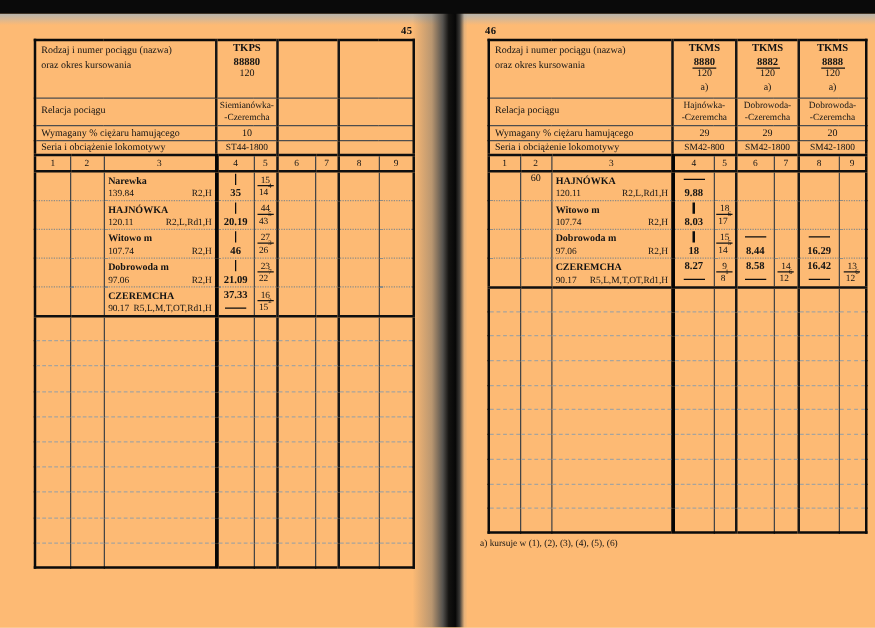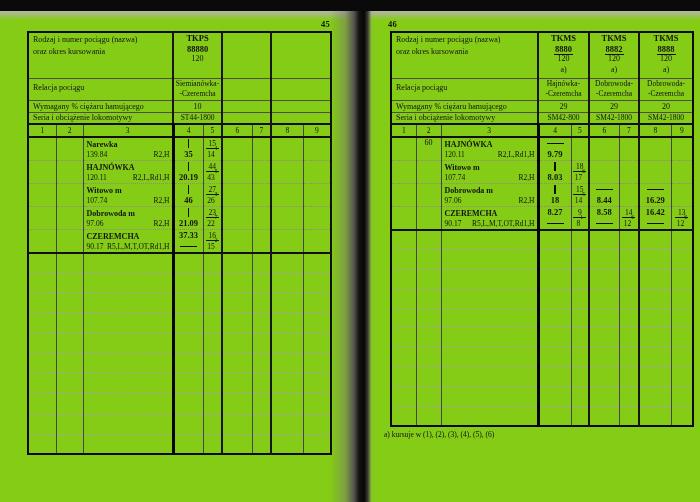--- a/index.html
+++ b/index.html
@@ -4,21 +4,21 @@
 <style>
   * { margin:0; padding:0; box-sizing:border-box; }
   html,body { width:700px; height:502px; }
   body {
     font-family:"Liberation Serif","DejaVu Serif",serif;
     color:#131313;
     background:#f3f2ed;
     position:relative;
     overflow:hidden;
   }
-  .stage { position:absolute; left:0; top:0; width:700px; height:502px; background:#84cc16; overflow:hidden; }
+  .stage { position:absolute; left:0; top:0; width:700px; height:502px; background:#fdba74; overflow:hidden; }
 
   
   .edge-top { position:absolute; left:0; top:0; width:700px; height:11px; background:#0a0a0a; z-index:5; }
   .top-shade { position:absolute; left:0; top:11px; width:700px; height:9px;
     background:linear-gradient(#b6b4ae, rgba(182,180,174,0)); z-index:4; }
   .gutter { position:absolute; left:330px; top:0; width:44px; height:502px; z-index:4;
     background:linear-gradient(90deg,
       rgba(140,138,132,0) 0%,
       rgba(118,115,109,0.5) 35%,
       #55524e 55%,
@@ -511,21 +511,21 @@
             <div class="kmline">
               <span class="km">120.11</span>
               <span class="marks">R2,L,Rd1,H</span>
             </div>
           </td>
           <td class="vthick">
             <div class="half">
               <span class="hdash"></span>
             </div>
             <div class="half time">
-              <span>9.79</span>
+              <span>9.88</span>
             </div>
           </td>
           <td class=""></td>
           <td class="vgroup"></td>
           <td class=""></td>
           <td class="vgroup"></td>
           <td class=""></td>
         </tr>
         <tr class="srow sdiv" style="height:22px">
           <td></td>

